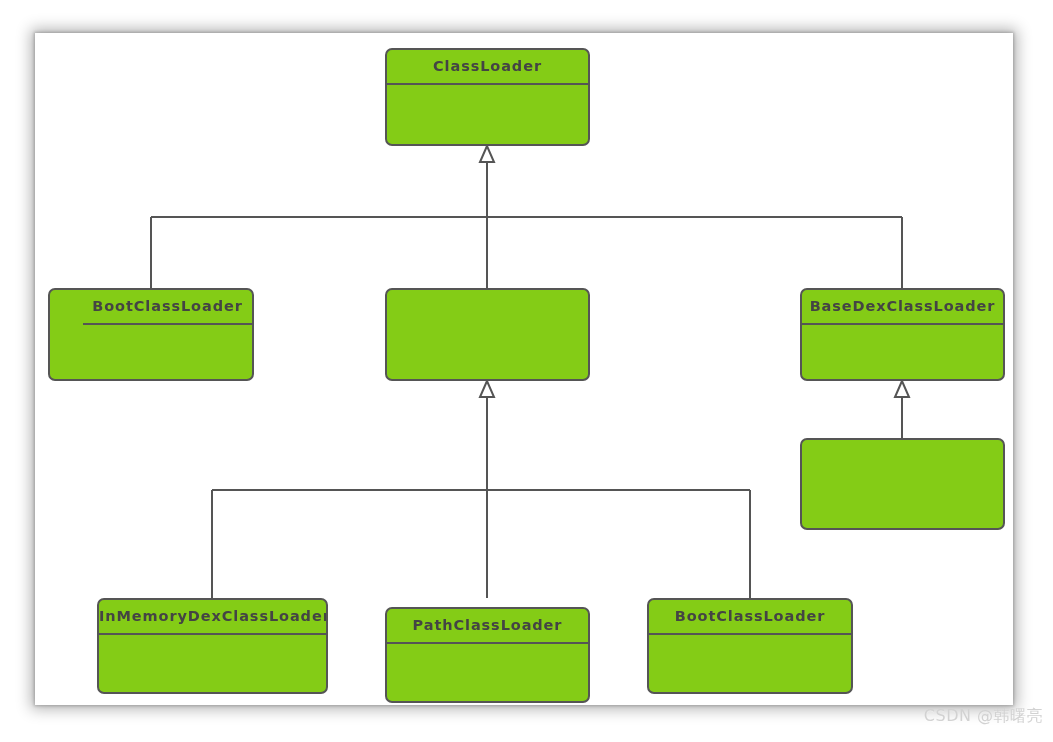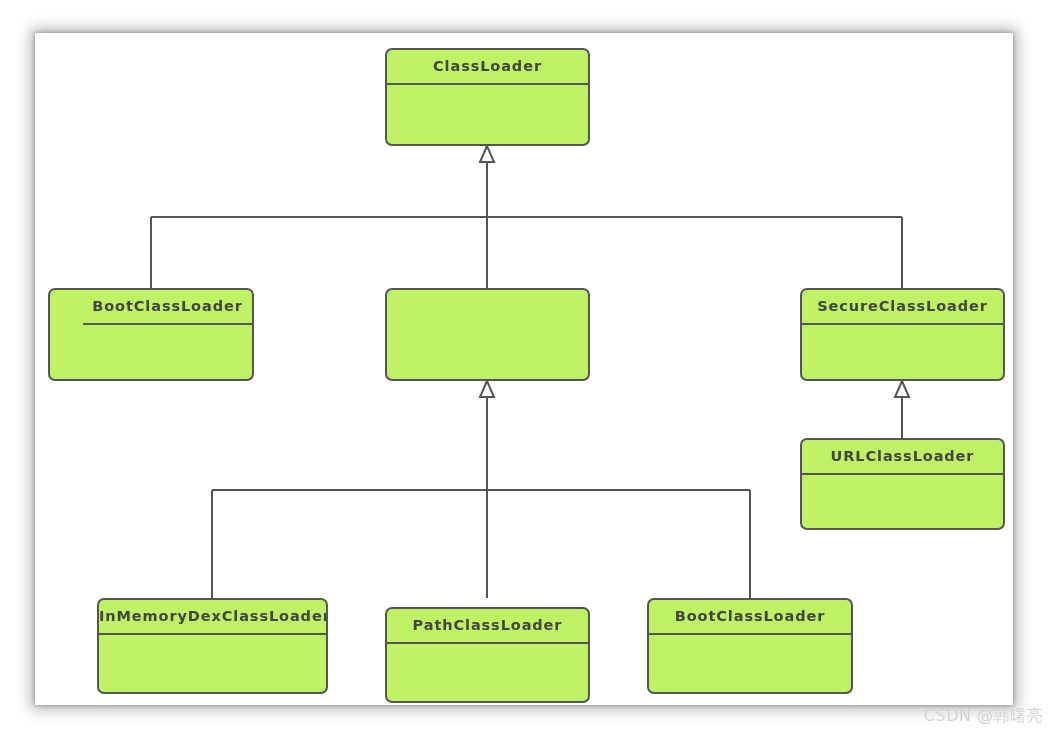--- a/index.html
+++ b/index.html
@@ -33,21 +33,21 @@
     left: 0;
     top: 0;
     width: 1053px;
     height: 742px;
     pointer-events: none;
   }
 
   
   .uml-class {
     position: absolute;
-    background: #bef264;
+    background: #84cc16;
     border: 2px solid #555555;
     border-radius: 7px;
     box-sizing: border-box;
     overflow: hidden;
   }
   .uml-class-header {
     height: 33px;
     line-height: 33px;
     text-align: center;
     border-bottom: 2px solid #555555;
@@ -116,26 +116,25 @@
 <div class="uml-class" style="left: 48px; top: 288px; width: 206px; height: 93px; padding-left: 33px;">
   <div class="uml-class-header">BootClassLoader</div>
   <div class="uml-class-attrs"></div>
 </div>
 
 <div class="uml-class" style="left: 385px; top: 288px; width: 205px; height: 93px;">
   <div class="uml-class-attrs"></div>
 </div>
 
 <div class="uml-class" style="left: 800px; top: 288px; width: 205px; height: 93px;">
-  <div class="uml-class-header">SecureClassLoader</div>
+  <div class="uml-class-header">BaseDexClassLoader</div>
   <div class="uml-class-attrs"></div>
 </div>
 
 <div class="uml-class" style="left: 800px; top: 438px; width: 205px; height: 92px;">
-  <div class="uml-class-header">URLClassLoader</div>
   <div class="uml-class-attrs"></div>
 </div>
 
 <div class="uml-class" style="left: 97px; top: 598px; width: 231px; height: 96px;">
   <div class="uml-class-header">InMemoryDexClassLoader</div>
   <div class="uml-class-attrs"></div>
 </div>
 
 <div class="uml-class" style="left: 385px; top: 607px; width: 205px; height: 96px;">
   <div class="uml-class-header">PathClassLoader</div>

